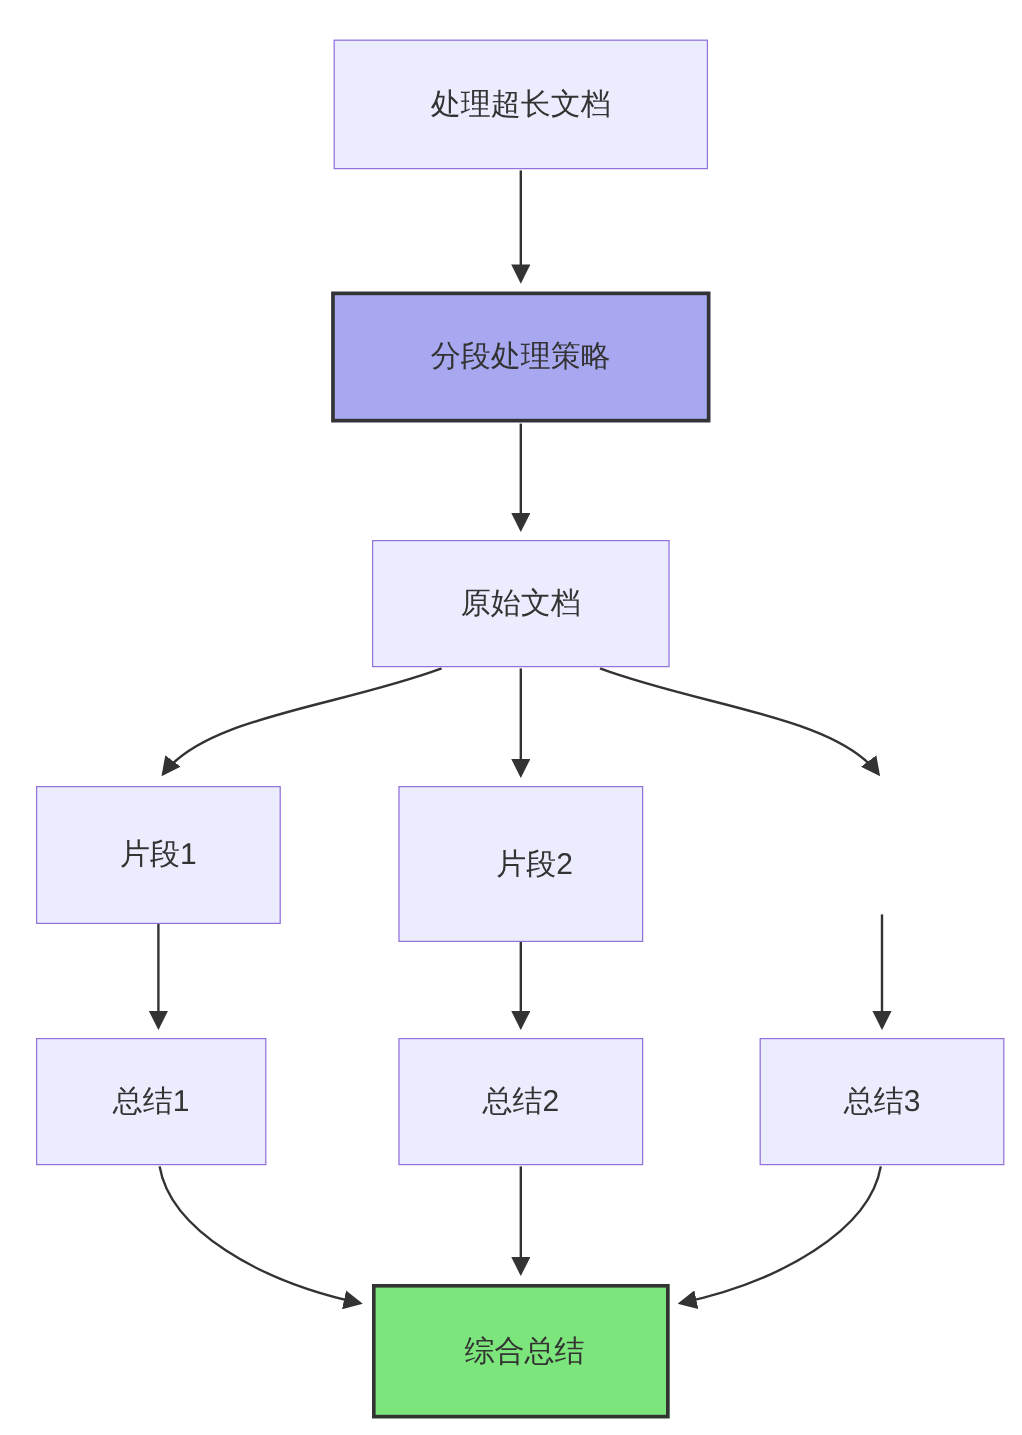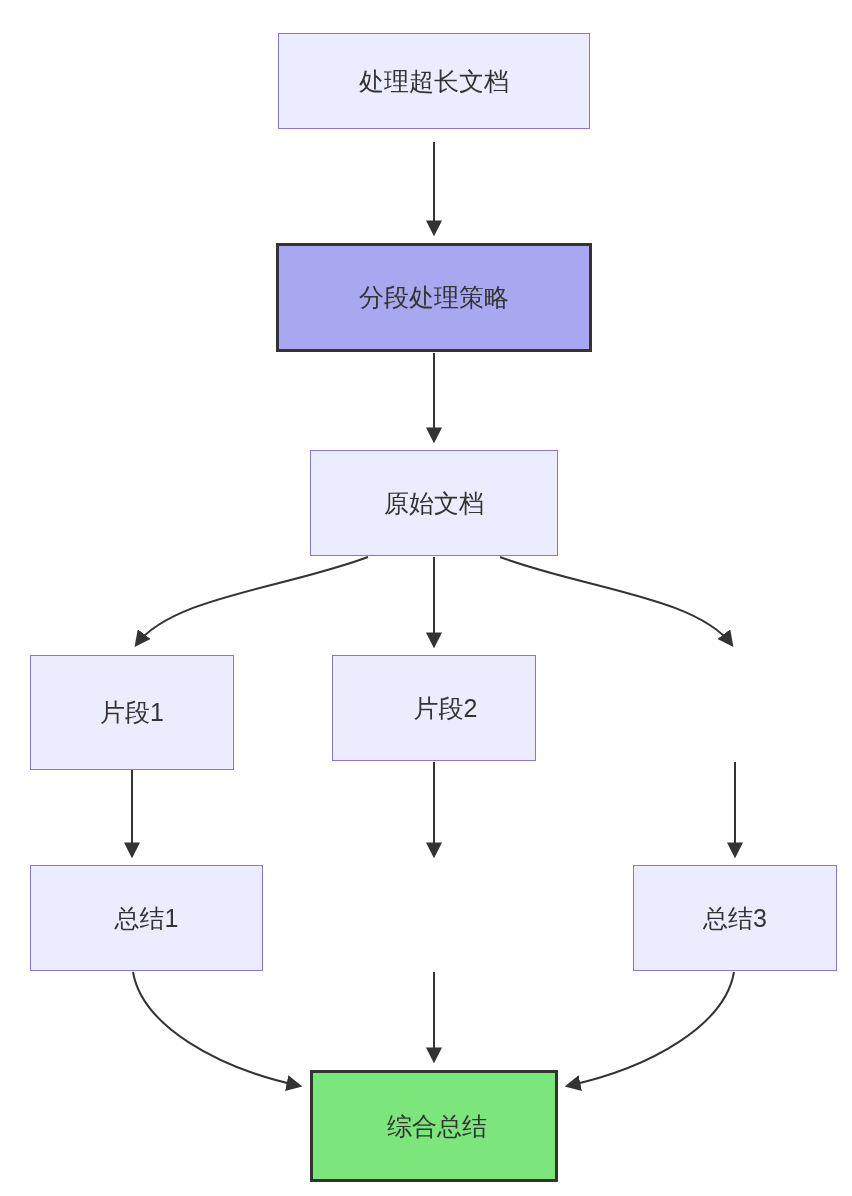--- a/index.html
+++ b/index.html
@@ -53,27 +53,27 @@
   .node--strategy {
     background: var(--strategy-fill);
     border: 3.5px solid var(--strategy-border);
   }
   .node--final {
     background: var(--final-fill);
     border: 3px solid var(--final-border);
   }
 
   
-  .pos-start    { left: 278px; top: 33px;   width: 312px; height: 96px; }
+  .pos-start    { left: 278px; top: 33px;   width: 312px; height: 108px; }
   .pos-strategy { left: 276px; top: 243px;  width: 316px; height: 109px; }
   .pos-original { left: 310px; top: 450px;  width: 248px; height: 106px; }
   .pos-frag1    { left: 30px;  top: 655px;  width: 204px; height: 115px; }
-  .pos-frag2    { left: 332px; top: 655px;  width: 204px; height: 106px; padding-left: 37px; }
+  .pos-frag2    { left: 332px; top: 655px;  width: 204px; height: 130px; padding-left: 37px; }
   .pos-frag3    { left: 633px; top: 655px;  width: 204px; height: 106px; }
-  .pos-sum1     { left: 30px;  top: 865px;  width: 233px; height: 106px; }
+  .pos-sum1     { left: 30px;  top: 865px;  width: 192px; height: 106px; }
   .pos-sum2     { left: 332px; top: 865px;  width: 204px; height: 106px; }
   .pos-sum3     { left: 633px; top: 865px;  width: 204px; height: 106px; text-align: right; }
   .pos-final    { left: 310px; top: 1070px; width: 248px; height: 112px; padding-left: 20px; }
 </style>
 </head>
 <body>
 
 <div class="canvas">
 
   <svg class="edges-layer" width="852" height="1196" viewBox="0 0 852 1196" xmlns="http://www.w3.org/2000/svg">
@@ -117,20 +117,23 @@
 
   <div class="node pos-frag2">
     <span>片段2</span>
   </div>
 
 
   <div class="node pos-sum1">
     <span>总结1</span>
   </div>
 
+  <div class="node pos-sum2">
+    <span>总结2</span>
+  </div>
 
   <div class="node pos-sum3">
     <span>总结3</span>
   </div>
 
   <div class="node node--final pos-final">
     <span>综合总结</span>
   </div>
 
 </div>

